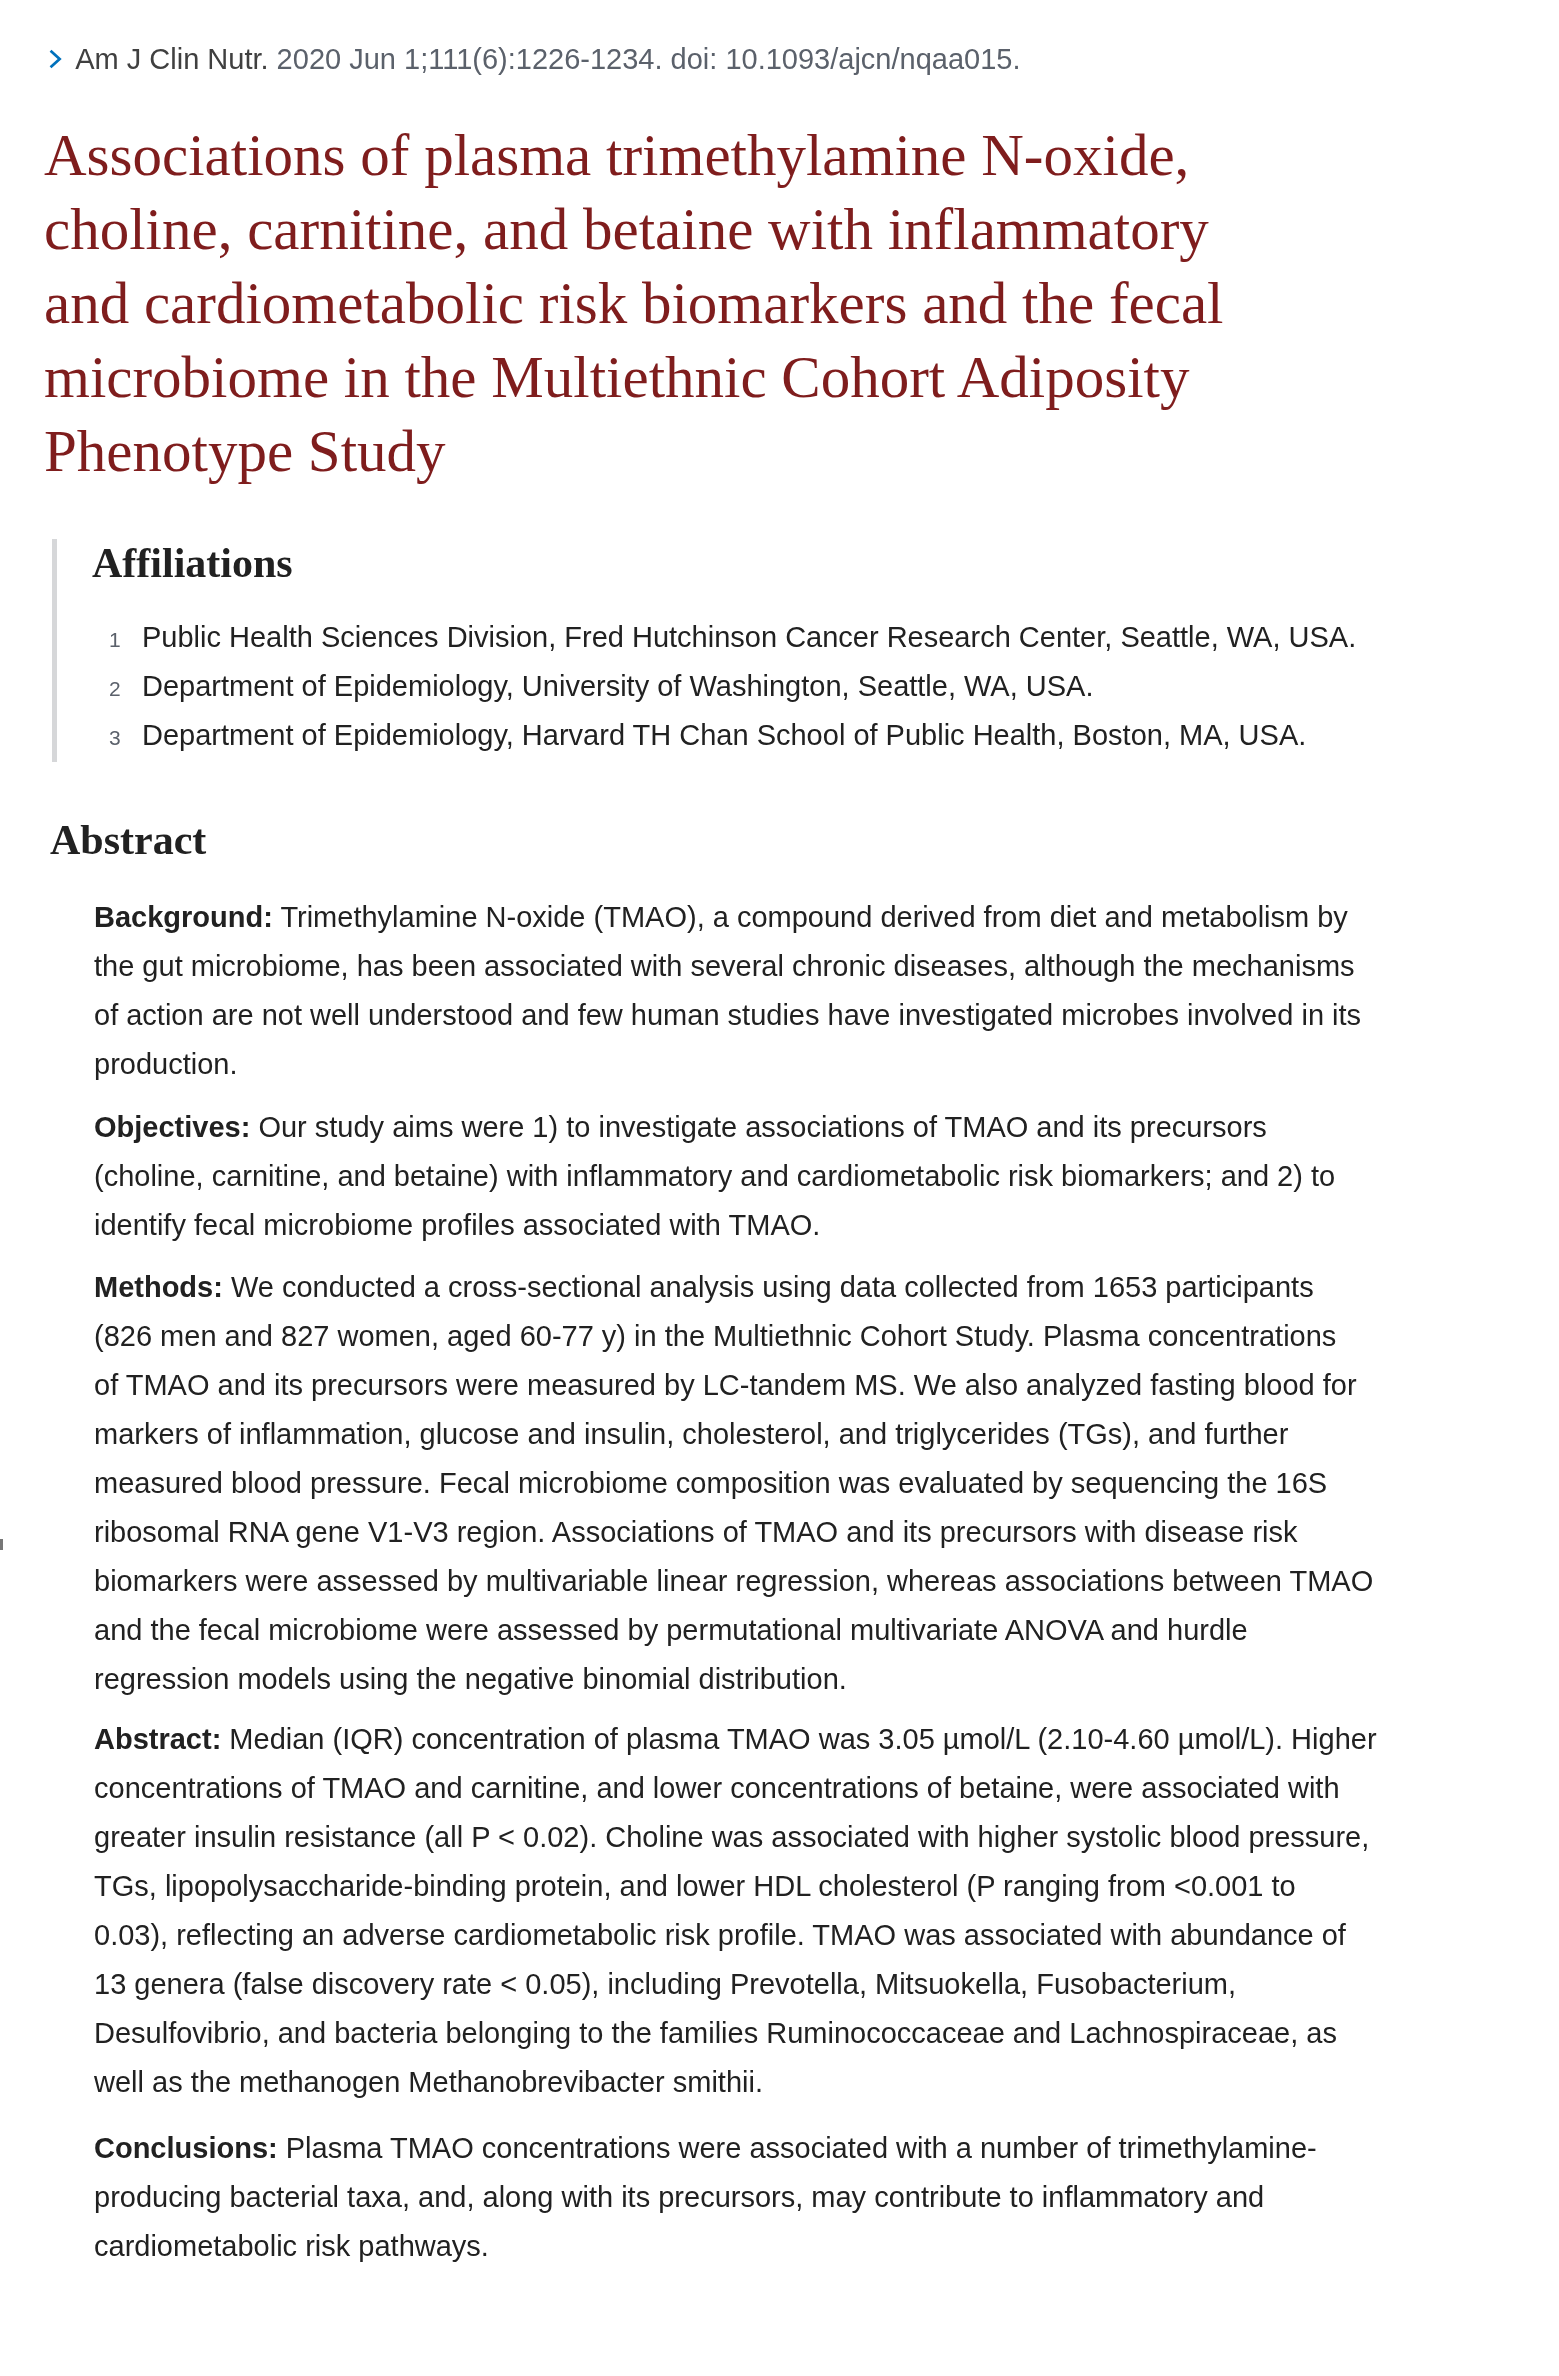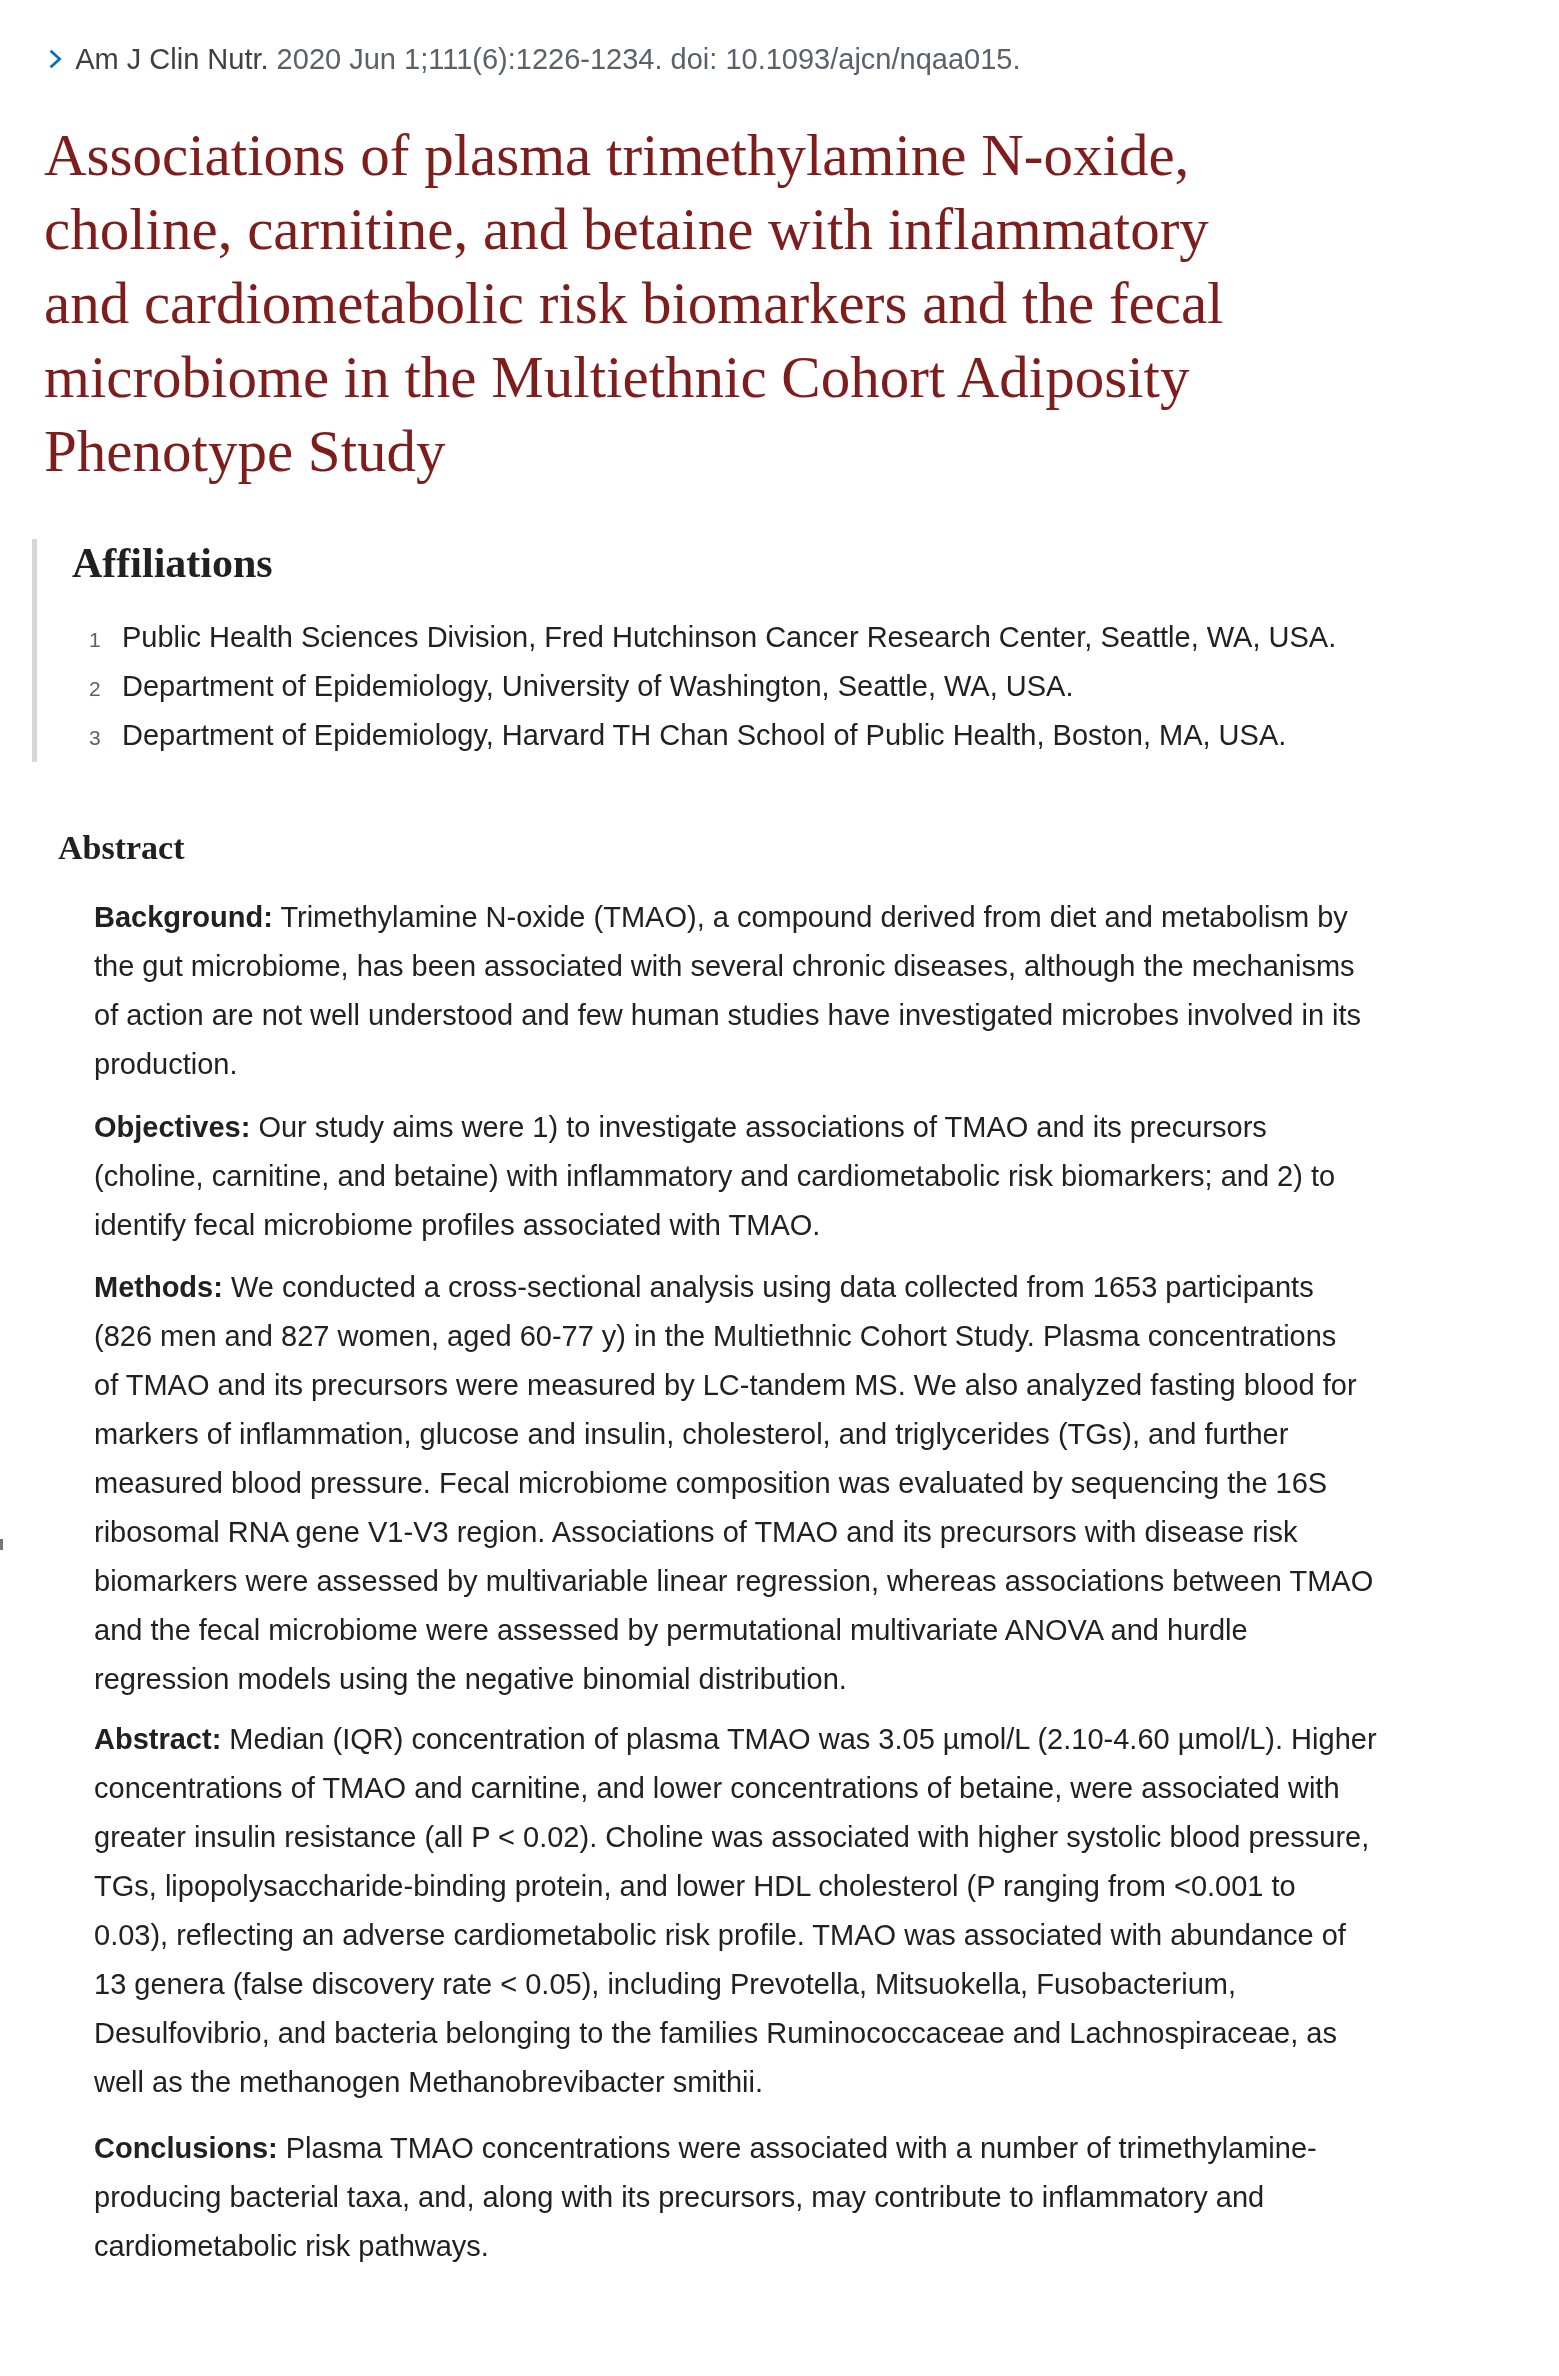--- a/index.html
+++ b/index.html
@@ -7,29 +7,29 @@
          font-family: "Liberation Sans", sans-serif; color: #212121; }
 
   .citation { position: absolute; left: 46px; top: 41px; font-size: 29px; line-height: 37px; white-space: nowrap; color: #5b616b; }
   .citation .chev { display: inline-block; width: 20px; height: 28px; vertical-align: -3.7px; margin-right: 9.2px; }
   .citation .journal { color: #404040; cursor: pointer; }
 
   .title { position: absolute; left: 44px; top: 118px; width: 1477px;
            font-family: "Liberation Serif", serif; font-weight: normal; font-size: 59px; line-height: 74px; color: #7f1d1d; letter-spacing: 0px; }
   .title .tline { display: block; white-space: nowrap; }
 
-  .affil { position: absolute; left: 32px; top: 539px; width: 1477px; height: 223px; border-left: 5.5px solid #d6d7d9; }
+  .affil { position: absolute; left: 52px; top: 539px; width: 1477px; height: 223px; border-left: 5.5px solid #d6d7d9; }
   .affil h2 { position: absolute; left: 35px; top: 0px; margin: 0;
               font-family: "Liberation Serif", serif; font-weight: bold; font-size: 42px; line-height: 48px; color: #212121; }
   .affil ul { list-style: none; margin: 0; padding: 0; position: absolute; left: 52px; top: 74px; }
   .affil li { height: 49px; line-height: 49px; font-size: 29px; white-space: nowrap; }
   .affil .num { display: inline-block; width: 33px; color: #5b616b; font-size: 21px; }
 
-  .abstract-h { position: absolute; left: 46px; top: 812px; margin: 12px;
-                font-family: "Liberation Serif", serif; font-weight: bold; font-size: 34px; line-height: 48px; color: #212121; }
+  .abstract-h { position: absolute; left: 46px; top: 812px; margin: 4px;
+                font-family: "Liberation Serif", serif; font-weight: bold; font-size: 42px; line-height: 48px; color: #212121; }
 
   .para { position: absolute; left: 46px; width: 1477px; font-size: 29px; line-height: 49px; }
   .para .pline { display: block; white-space: nowrap; margin-left: 48px; }
   .para .label { font-weight: bold; }
 
   .edge-mark { position: absolute; left: 0; top: 1539px; width: 2.8px; height: 11px; background: #777; }
 </style>
 </head>
 <body>
 

